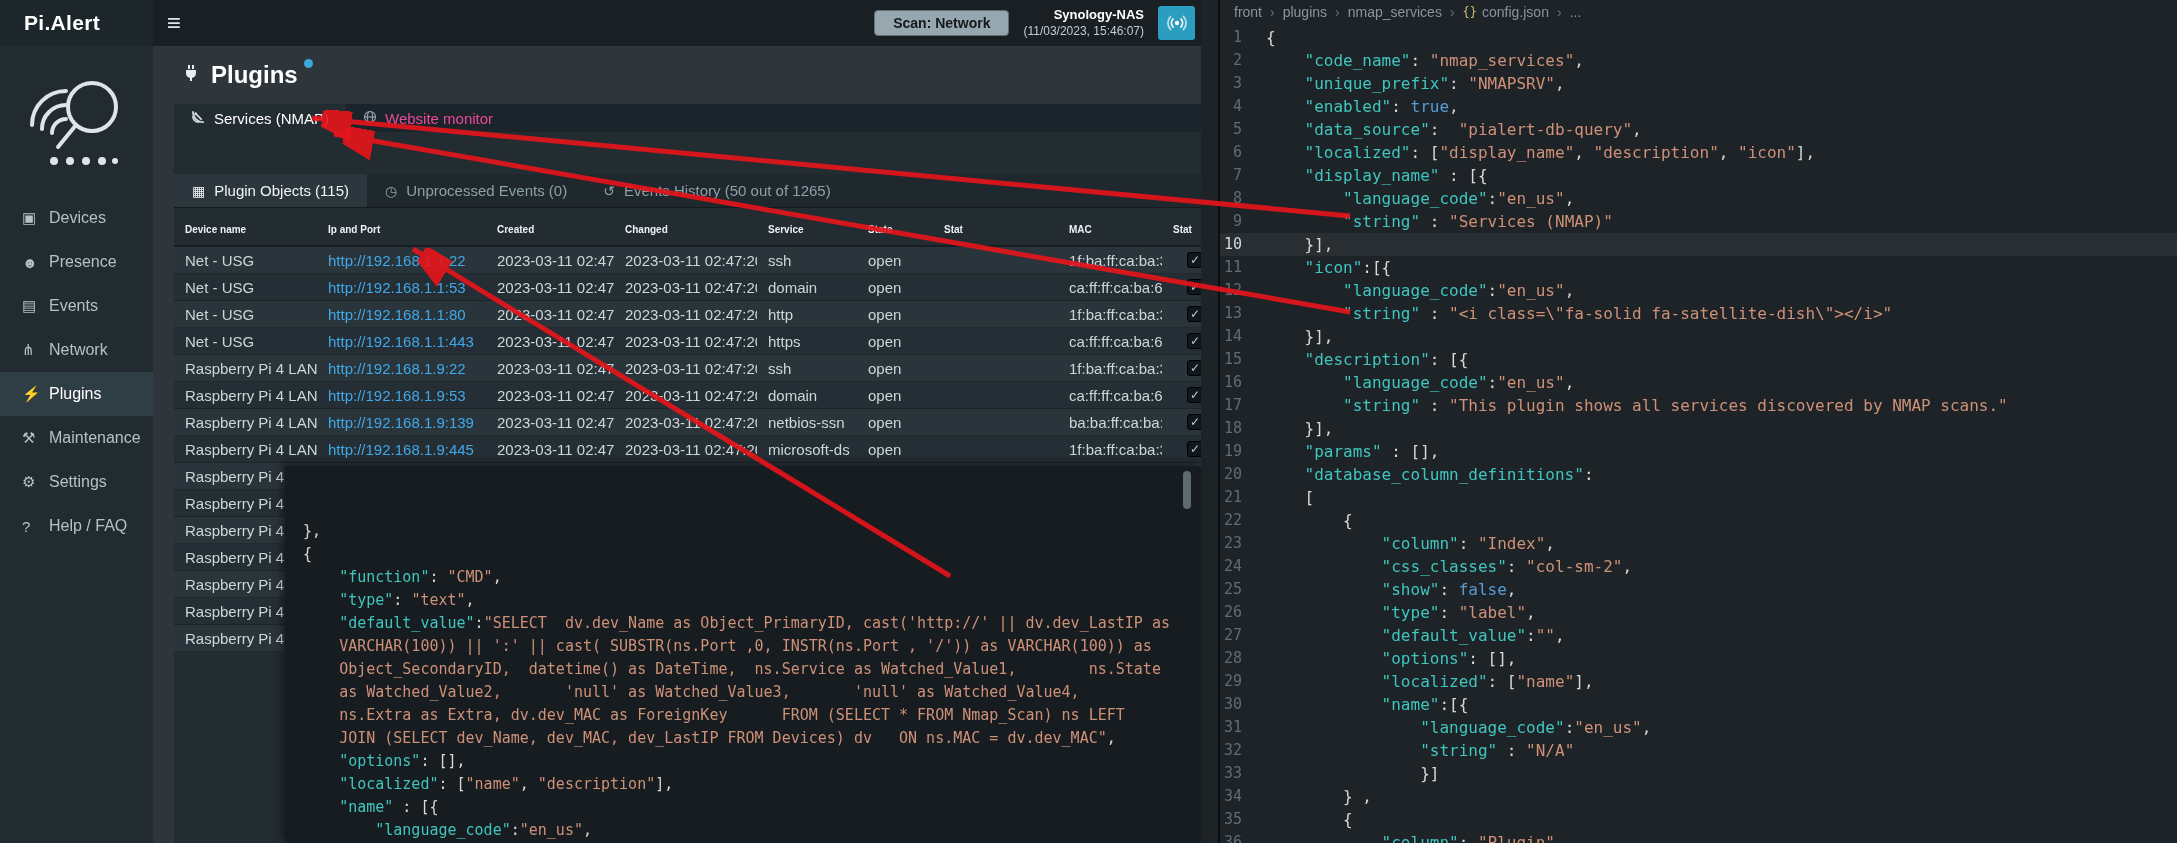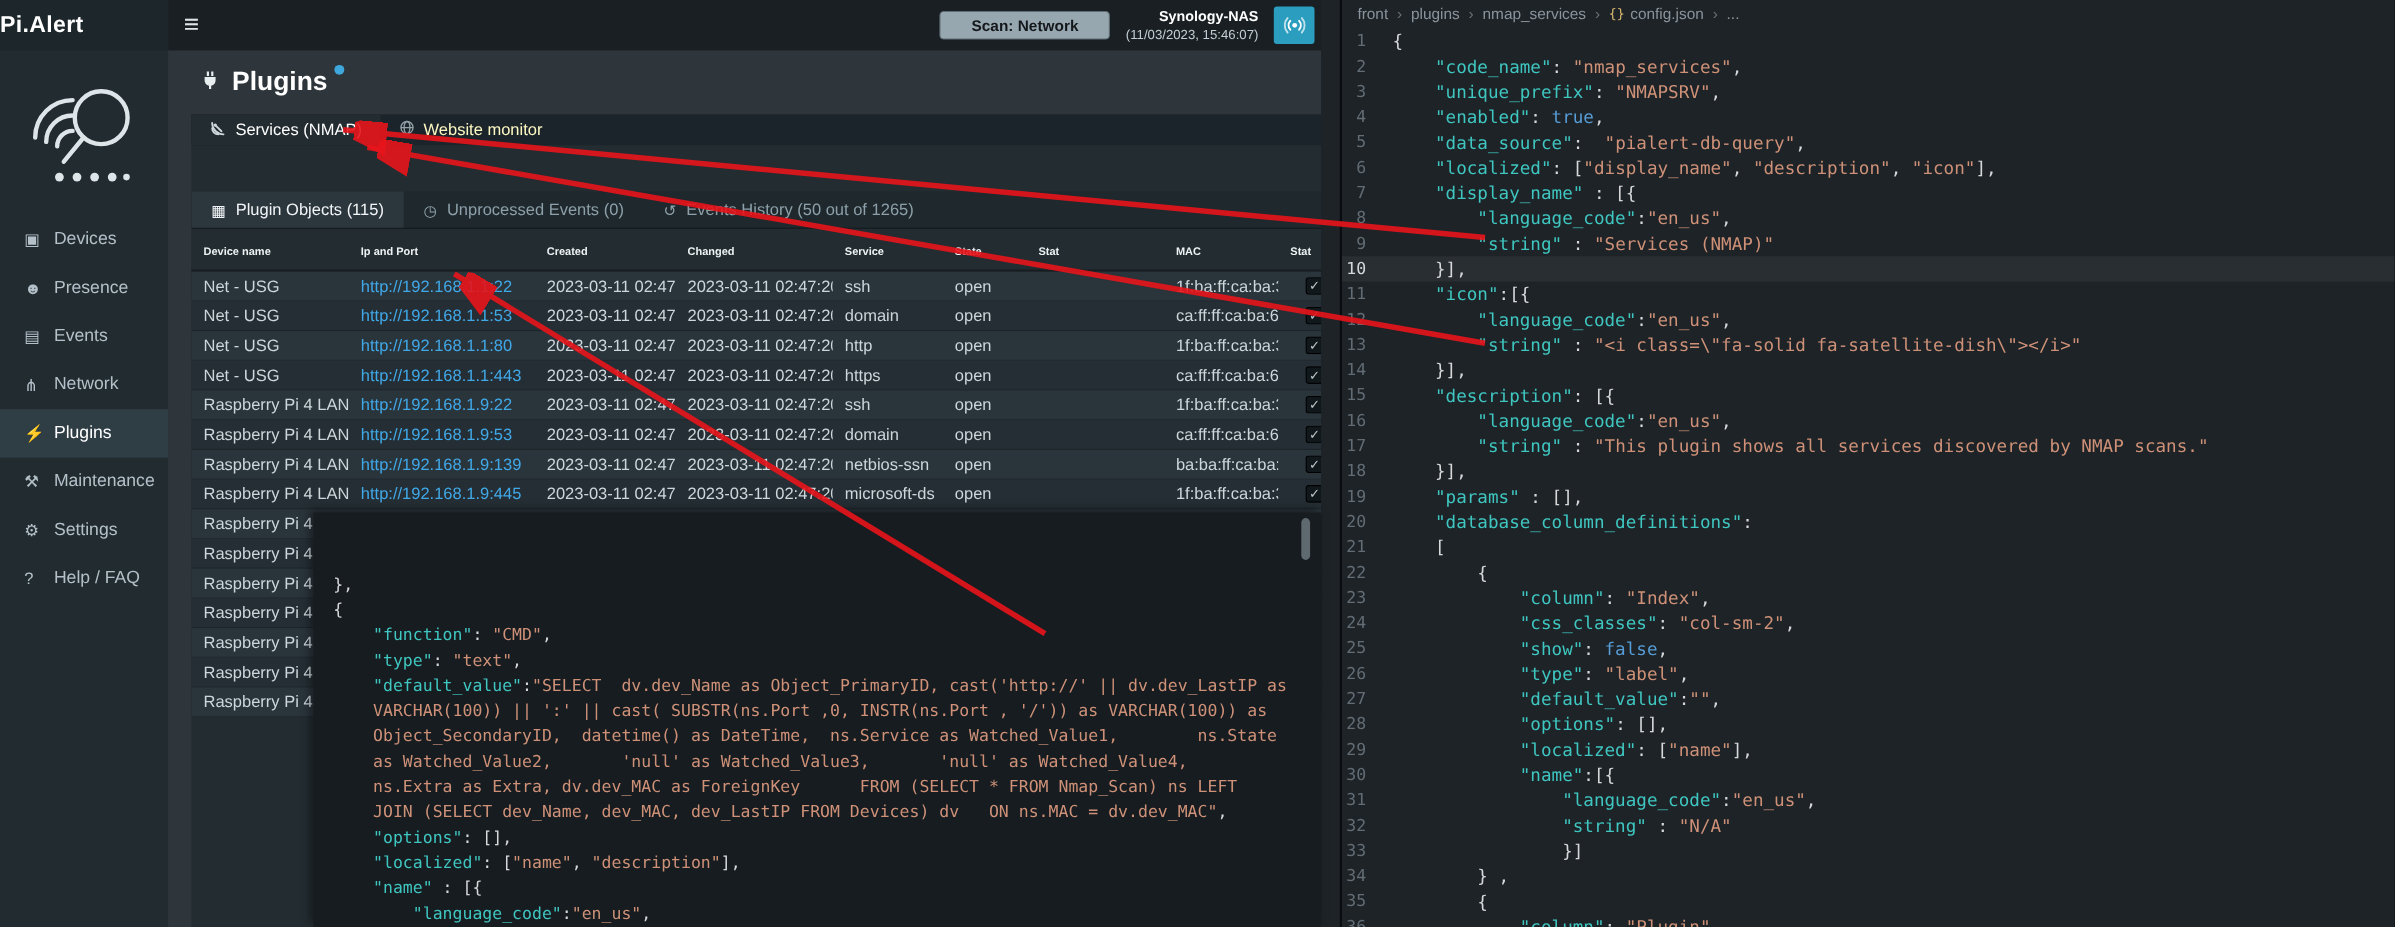--- a/index.html
+++ b/index.html
@@ -5,44 +5,44 @@
   * { box-sizing: border-box; margin: 0; padding: 0; }
   html,body { background:#000; }
   body { font-family:"Liberation Sans", sans-serif; }
 
   .stage { position:relative; width:2177px; height:843px; overflow:hidden; background:#1e2327; }
 
   
   .app { position:absolute; left:0; top:0; width:1201px; height:843px; background:#2e363b; }
 
   .sidebar { position:absolute; left:0; top:0; width:153px; height:100%; background:#222b30; }
-  .logo { height:46px; background:#1c262b; color:#fff; font-size:21px; font-weight:bold; display:flex; align-items:center; letter-spacing:.3px; }
+  .logo { height:46px; background:#1c262b; color:#fff; font-size:21px; font-weight:bold; display:flex; align-items:center; padding-left:24px; letter-spacing:.3px; }
   .logo-graphic { height:150px; display:flex; align-items:center; justify-content:center; }
   .side-nav { display:block; }
   .side-item { height:44px; display:flex; align-items:center; padding-left:22px; color:#b4c1c9; font-size:16px; cursor:pointer; }
   .side-item.active { background:#2f3d45; color:#fff; }
   .side-icon { width:27px; font-size:15px; flex:none; }
 
   .topbar { position:absolute; left:153px; top:0; width:1048px; height:46px; background:#191f23; display:flex; align-items:center; padding:0 6px 0 14px; }
   .hamburger { color:#dfe6ea; font-size:24px; line-height:1; cursor:pointer; }
   .topbar-right { margin-left:auto; display:flex; align-items:center; gap:14px; }
-  .scan-badge { background:#97a7b0; color:#14181b; font-size:14px; font-weight:bold; padding:4px 28px; border-radius:4px; border:1px solid #5f6d75; white-space:nowrap; }
+  .scan-badge { background:#97a7b0; color:#14181b; font-size:14px; font-weight:bold; padding:4px 18px; border-radius:4px; border:1px solid #5f6d75; white-space:nowrap; }
   .host-block { line-height:1.3;text-align:right; }
   .host { color:#fff; font-size:13px; font-weight:bold; }
   .ts { color:#c3ced4; font-size:12px; }
   .nav-icon-box { width:37px; height:34px; background:#2b9dbf; border-radius:3px; display:flex; align-items:center; justify-content:center; cursor:pointer; }
 
   .content { position:absolute; left:153px; top:46px; width:1048px; height:797px; background:#2e363b; }
   .page-head { height:58px; display:flex; align-items:center; padding-left:28px; gap:10px; color:#fff; }
   .page-head h1 { font-size:24px; font-weight:bold; }
   .title-badge { width:9px; height:9px; background:#3ea8dc; border-radius:50%; align-self:flex-start; margin-top:13px; margin-left:-4px; }
 
   .card { position:absolute; left:21px; top:58px; right:0; bottom:0; background:#232c31; overflow:hidden; }
   .main-tabs { height:28px; background:#1b242a; display:flex; }
-  .main-tab { display:flex; align-items:center; gap:8px; padding:0 17px; font-size:15px; color:#fef9c3; cursor:pointer; white-space:nowrap; }
+  .main-tab { display:flex; align-items:center; gap:8px; padding:0 17px; font-size:15px; color:#ec4899; cursor:pointer; white-space:nowrap; }
   .main-tab.active { background:#232c31; color:#fff; }
   .subtabs { margin-top:42px; height:34px; display:flex; background:#1f282d; border-bottom:1px solid #141a1e; }
   .subtab { display:flex; align-items:center; gap:9px; padding:0 18px; font-size:15px; color:#8da0a9; cursor:pointer; white-space:nowrap; }
   .subtab.active { background:#2b363d; color:#f2f5f7; }
   .subtab-icon { font-size:14px; }
 
   .thead, .trow { display:grid; grid-template-columns:143px 169px 128px 143px 100px 76px 125px 104px 1fr; align-items:center; }
   .thead { height:39px; padding-top:6px; font-weight:bold; color:#eef2f4; font-size:10px; border-bottom:2px solid #171d21; background:#222c31; }
   .hcell, .tcell { padding-left:11px; overflow:hidden; white-space:nowrap; }
   .trow { height:27px; font-size:15px; color:#ccd6db; border-bottom:1px solid rgba(0,0,0,.18); }

